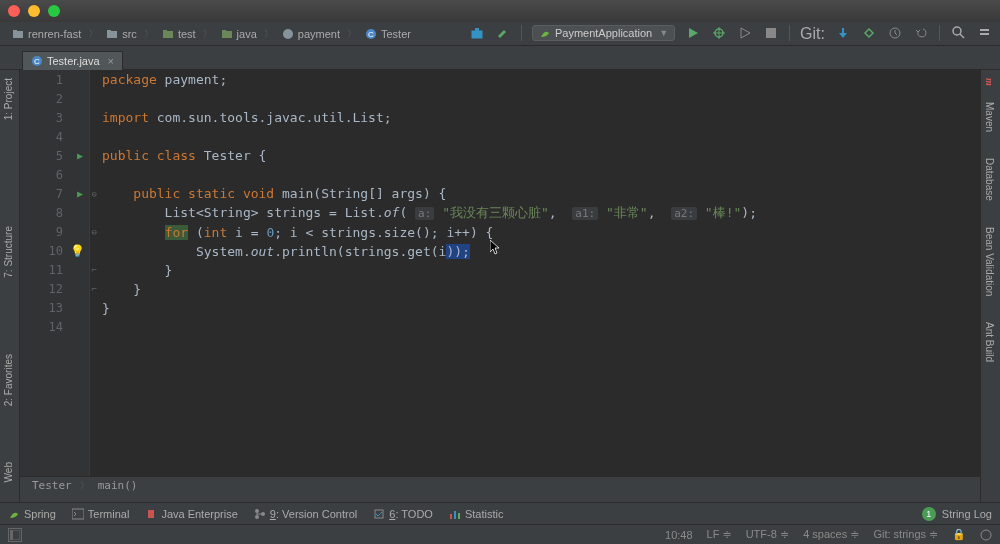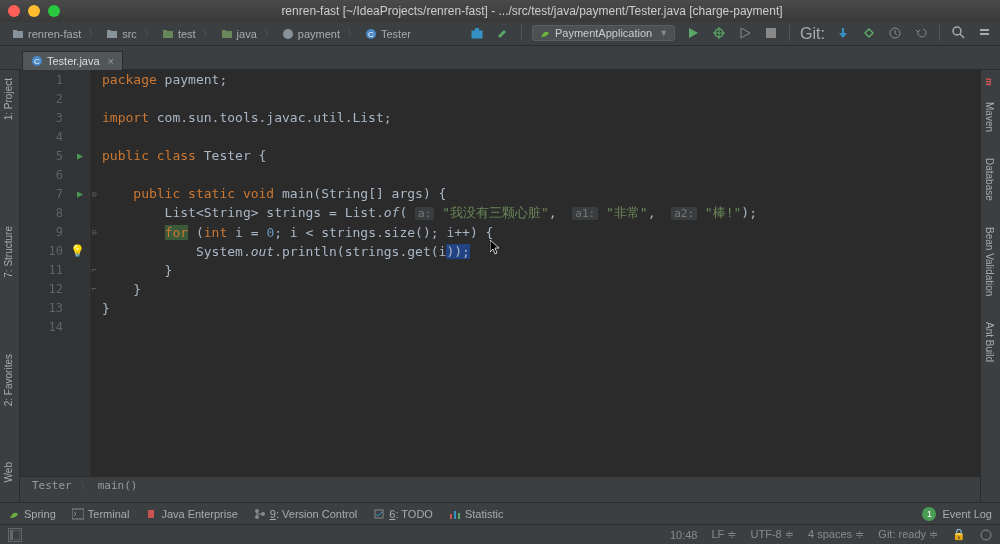--- a/index.html
+++ b/index.html
@@ -170,21 +170,20 @@
 </style>
 </head>
 <body>
 
 <div class="titlebar">
   <div class="traffic">
     <div class="tl red"></div>
     <div class="tl yellow"></div>
     <div class="tl green"></div>
   </div>
-  <div class="title">renren-fast [~/IdeaProjects/renren-fast] - .../src/test/java/payment/Tester.java [charge-payment]</div>
 </div>
 
 <div class="navbar">
   <span class="crumb">
     <span class="ic">
         <svg width="12" height="12">
           <rect x="1" y="3" width="10" height="7" fill="#87939a"></rect>
           <rect x="1" y="2" width="4" height="2" fill="#87939a"></rect>
         </svg>
       </span>
@@ -458,38 +457,38 @@
       <svg width="12" height="12">
         <rect x="1" y="6" width="2" height="5" fill="#c75450"></rect>
         <rect x="5" y="3" width="2" height="8" fill="#3592c4"></rect>
         <rect x="9" y="5" width="2" height="6" fill="#59a869"></rect>
       </svg>
       <span>Statistic</span>
     </span>
   <span class="right">
     <span class="evlog-badge">1</span>
     <span class="bbtn">
-        <span>Event Log</span>
+        <span>String Log</span>
       </span>
   </span>
 </div>
 
 <div class="statusbar">
   <span class="sq">
       <svg width="10" height="10">
         <rect width="10" height="10" fill="none" stroke="#666"></rect>
         <rect x="0" y="0" width="3" height="10" fill="#666"></rect>
       </svg>
     </span>
   <span class="right">
     <span>10:48</span>
     <span><span>LF</span> ≑</span>
     <span><span>UTF-8</span> ≑</span>
     <span><span>4 spaces</span> ≑</span>
-    <span><span>Git: ready</span> ≑</span>
+    <span><span>Git: strings</span> ≑</span>
     <span class="lock">🔒</span>
     <span>
         <svg width="12" height="12">
           <circle cx="6" cy="6" r="5" fill="none" stroke="#888"></circle>
         </svg>
       </span>
   </span>
 </div>
 
 </body></html>

